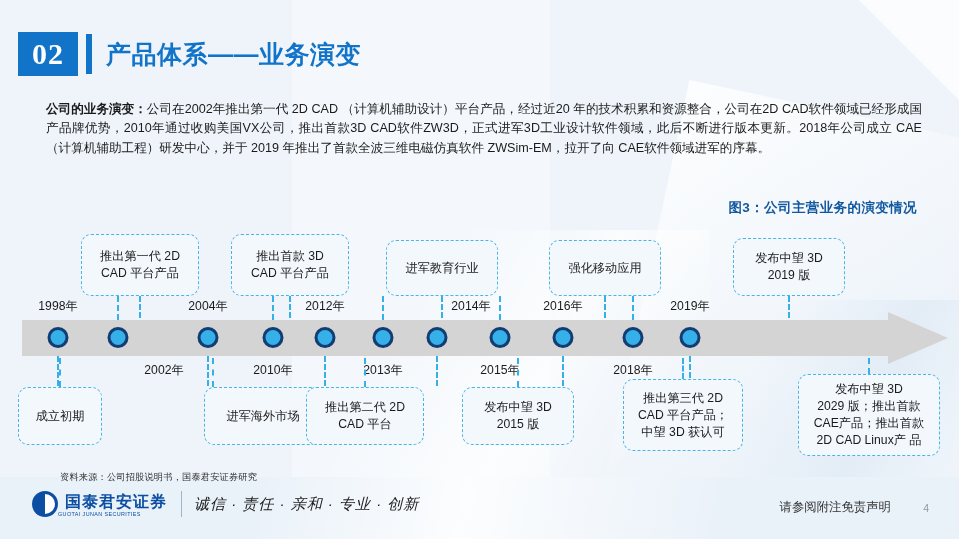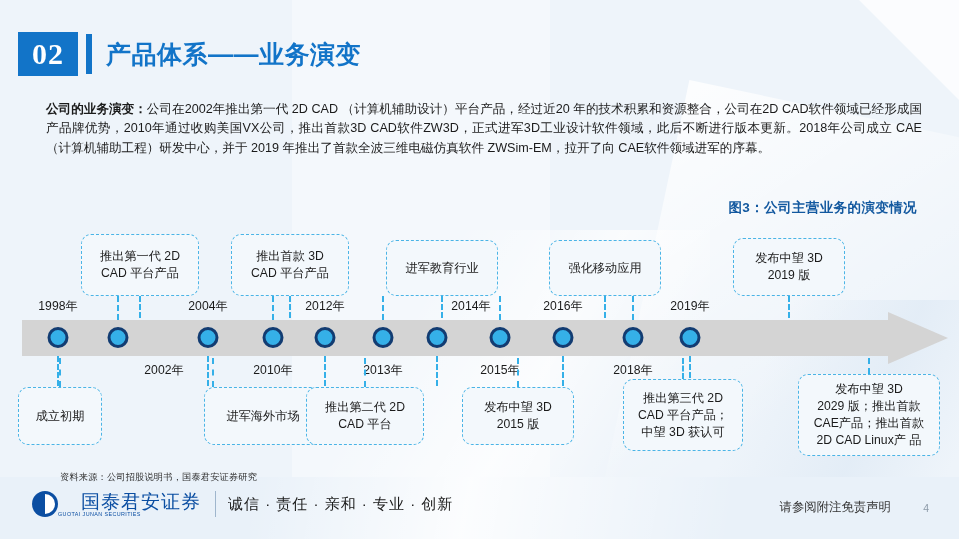--- a/index.html
+++ b/index.html
@@ -121,26 +121,26 @@
   .logo-row { position:absolute; left:32px; top:14px; display:flex; align-items:center; }
   .logo-mark {
     width:26px; height:26px; border-radius:50%;
     background:#0b4ea2; position:relative; overflow:hidden; flex:none;
   }
   .logo-mark::after{
     content:""; position:absolute; left:13px; top:3px; width:10px; height:20px;
     background:#fff; border-radius:0 10px 10px 0;
   }
   .logo-cn {
-    margin-left:23px; font-size:19px; font-weight:400; color:#0b4ea2;
+    margin-left:7px; font-size:16px; font-weight:700; color:#0b4ea2;
     letter-spacing:1px; line-height:20px;
   }
   .logo-en { font-size:5.4px; color:#0b4ea2; letter-spacing:.4px; margin-top:-1px; }
   .logo-divider { width:1px; height:26px; background:#9fb6cd; margin:0 12px 0 14px; }
-  .slogan { font-size:15px; color:#1b1b1b; letter-spacing:1px; }
+  .slogan { font-size:15px; color:#1b1b1b; letter-spacing:1px;font-style:italic; }
   .disclaimer {
     position:absolute; right:68px; top:22px; font-size:12.4px; color:#333;
   }
   .pagenum {
     position:absolute; right:30px; top:25px; font-size:10.5px; color:#8c9aa8;
   }
 </style>
 </head>
 <body>
 

